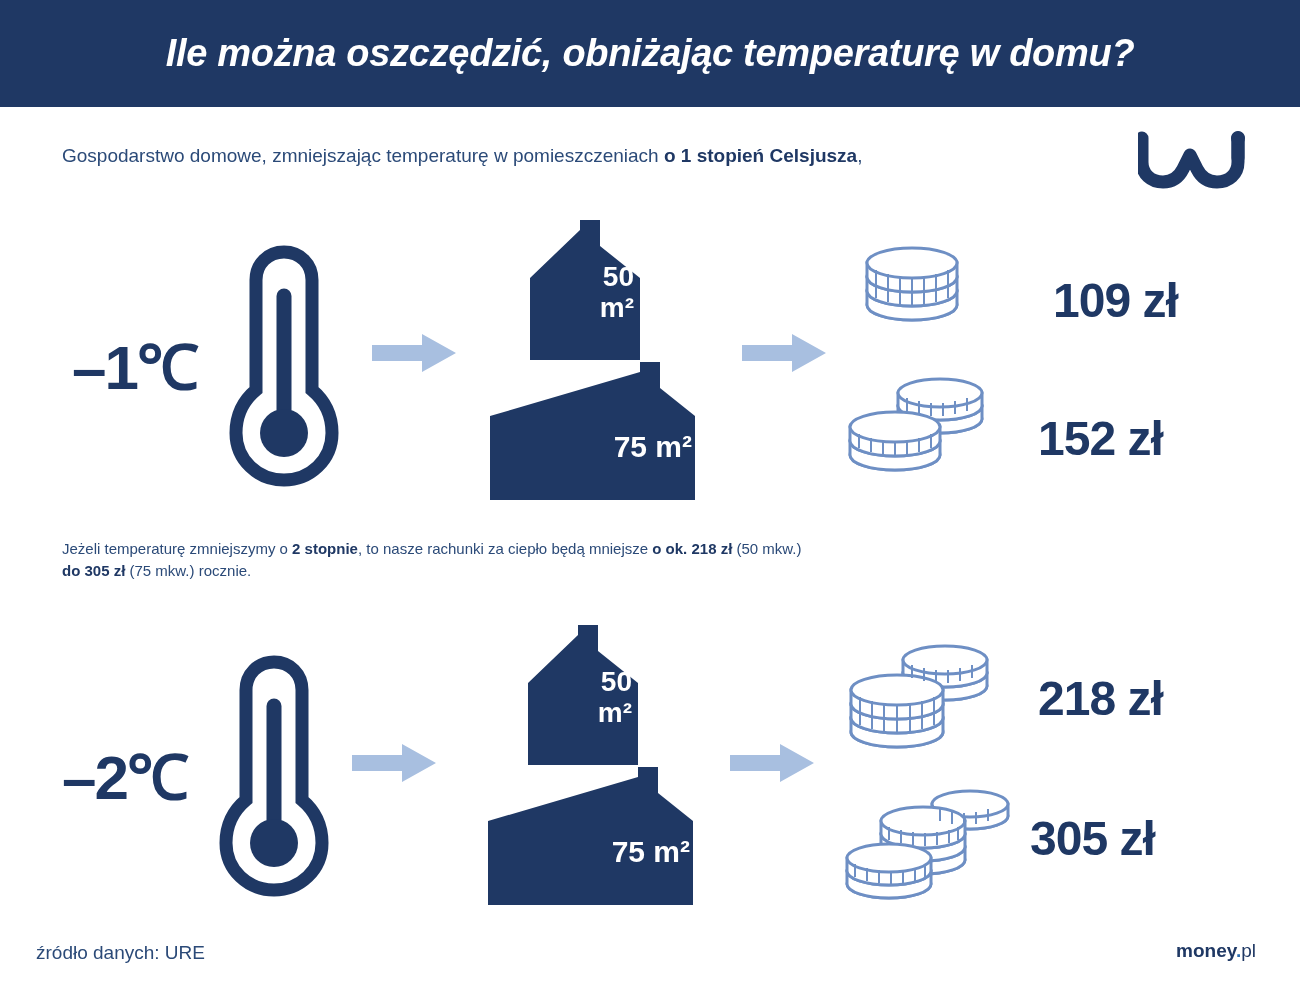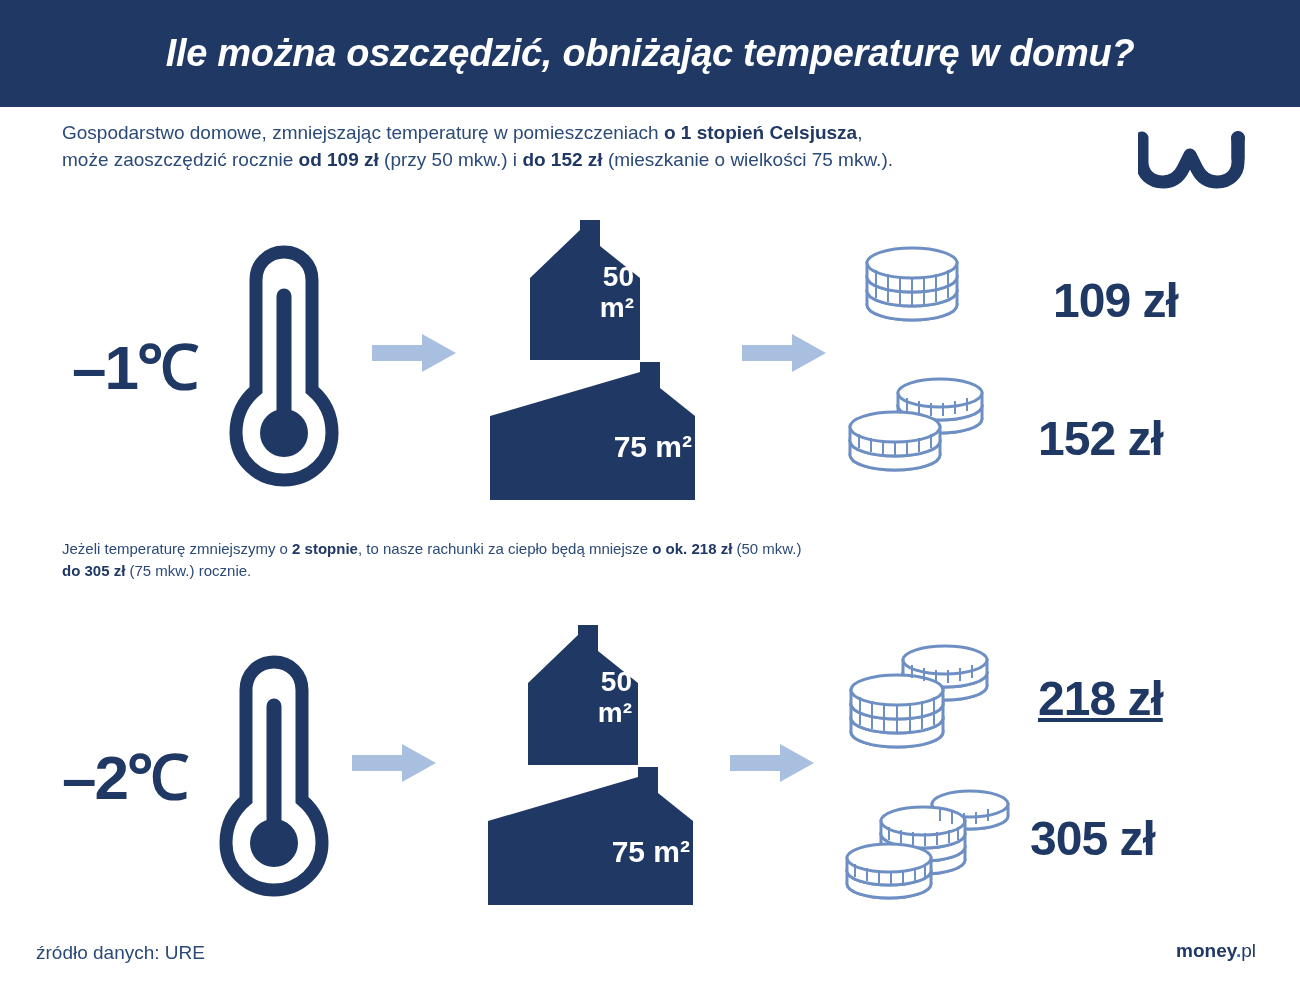--- a/index.html
+++ b/index.html
@@ -42,21 +42,21 @@
     letter-spacing: -0.3px;
     text-align: center;
     white-space: nowrap;
     font-style: italic;
   }
 
   
   .intro {
     position: absolute;
     left: 62px;
-    top: 120px;
+    top: 143px;
     width: 1030px;
     font-size: 19px;
     line-height: 1.42;
     color: #2b4a78;
   }
   .intro b { font-weight: bold; color: #1f3864; }
 
   
   .wp-logo {
     position: absolute;
@@ -122,21 +122,21 @@
 
   .amount {
     position: absolute;
     font-size: 48px;
     font-weight: bold;
     color: #1f3864;
     letter-spacing: -1px;
   }
   .row-1 .amt-1 { left: 1040px; top: 58px; margin-left: 13px; }
   .row-1 .amt-2 { left: 1038px; top: 196px; }
-  .row-2 .amt-1 { left: 1038px; top: 56px; text-decoration: underline; }
+  .row-2 .amt-1 { left: 1038px; top: 56px; }
   .row-2 .amt-2 { left: 1030px; top: 196px; }
 
   
   .mid-note {
     position: absolute;
     left: 62px;
     top: 538px;
     width: 1140px;
     font-size: 15px;
     line-height: 1.45;
@@ -169,23 +169,20 @@
 
 <div class="infographic">
 
   <div class="header-bar">
     <div class="header-title">Ile można oszczędzić, obniżając temperaturę w domu?</div>
   </div>
 
   <div class="intro">
     <div>
       <span>Gospodarstwo domowe, zmniejszając temperaturę w pomieszczeniach </span><b>o 1 stopień Celsjusza</b><span>,</span>
-    </div>
-    <div>
-      <span>może zaoszczędzić rocznie </span><b>od 109 zł</b><span> (przy 50 mkw.) i </span><b>do 152 zł</b><span> (mieszkanie o wielkości 75 mkw.).</span>
     </div>
   </div>
 
   <div class="wp-logo">
     <svg width="110" height="62" viewBox="0 0 110 62" xmlns="http://www.w3.org/2000/svg">
       <path d="M4 10 L4 34 C4 46 13 54 25 54 C34 54 41 49 45 41 L52 27 L59 41 C63 49 70 54 79 54 C91 54 100 46 100 34 L100 10" fill="none" stroke="#1f3864" stroke-width="13" stroke-linecap="round" stroke-linejoin="round"></path>
       <path d="M100 10 L100 30" fill="none" stroke="#1f3864" stroke-width="13" stroke-linecap="round"></path>
       <circle cx="100" cy="10" r="7" fill="#1f3864"></circle>
     </svg>
   </div>

